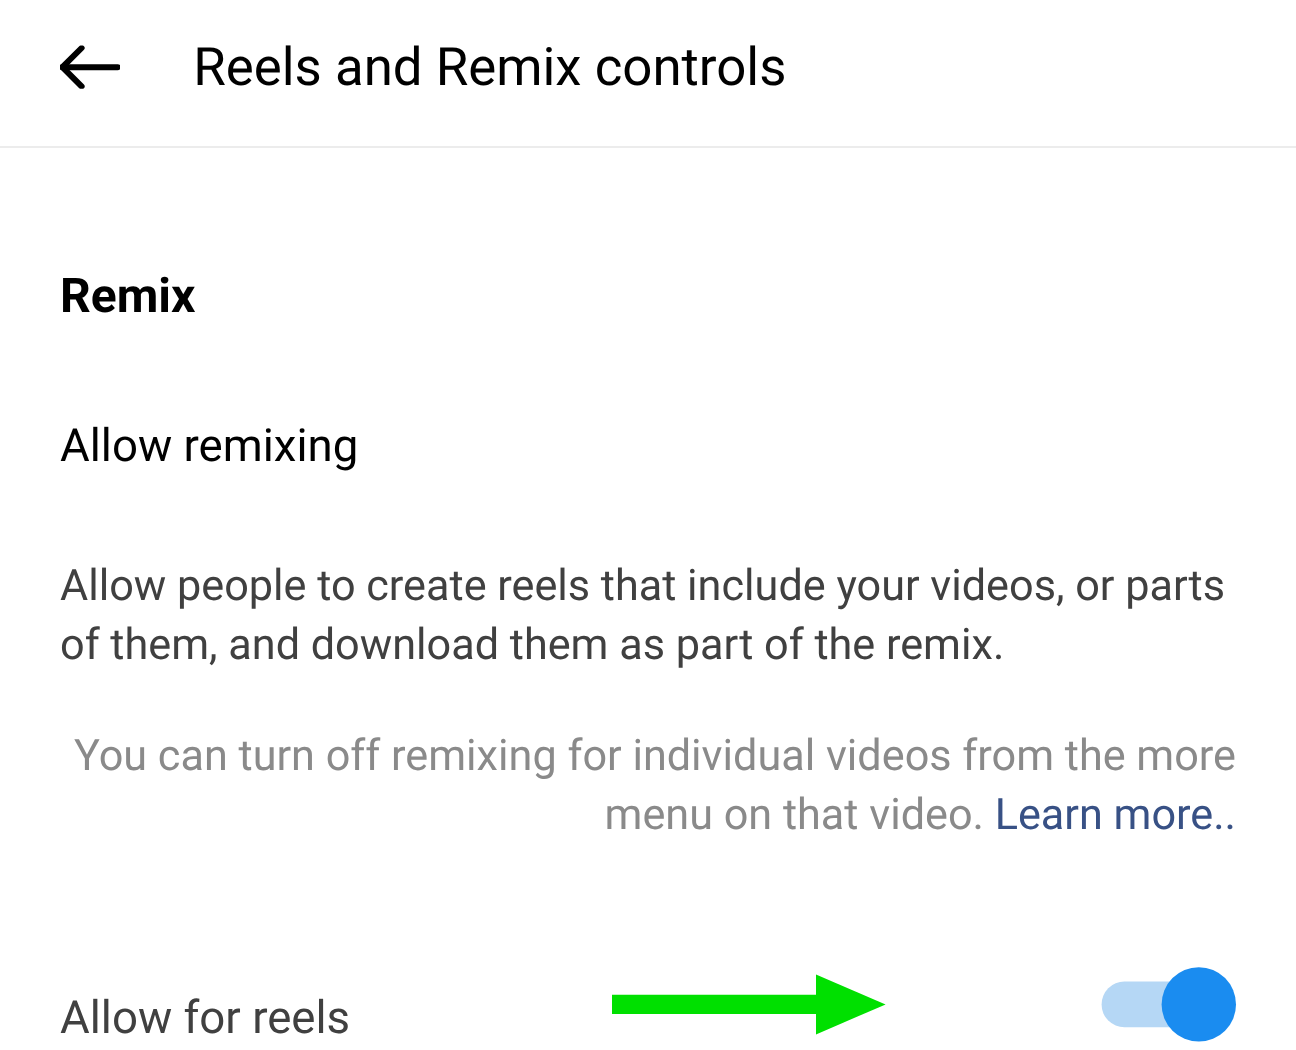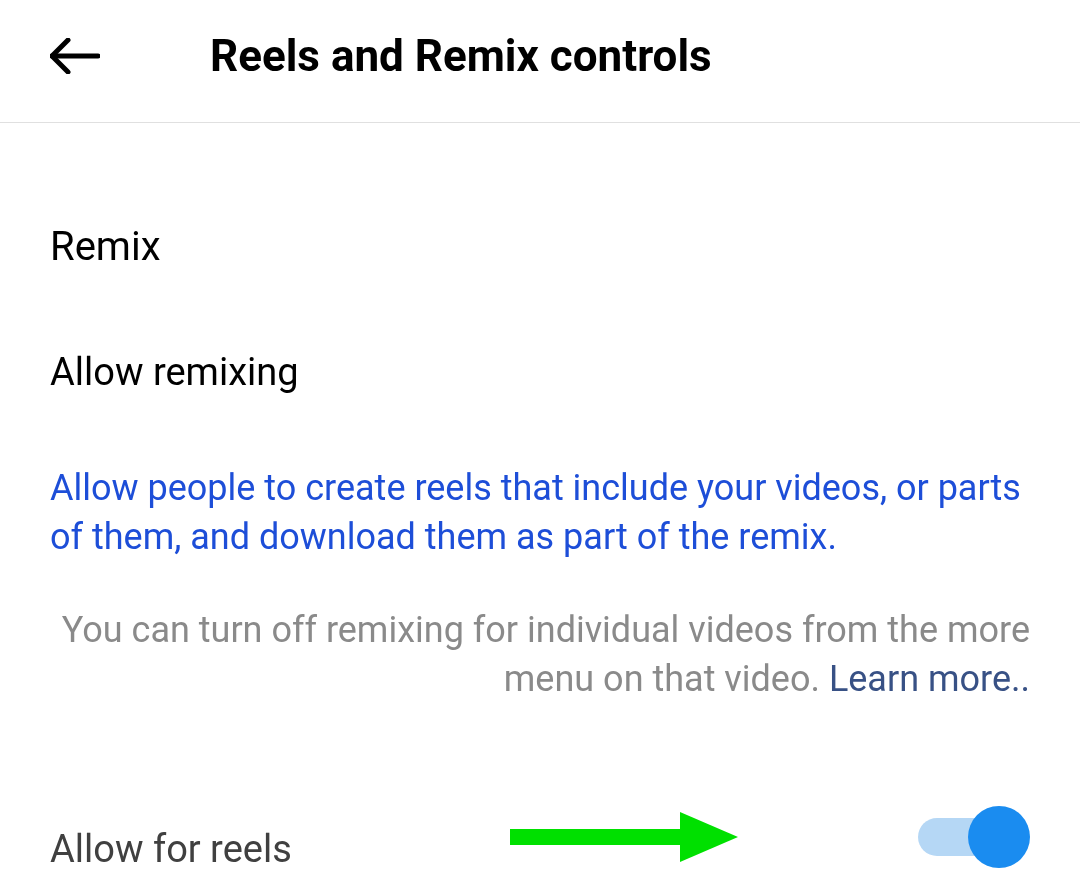--- a/index.html
+++ b/index.html
@@ -21,40 +21,40 @@
       border-bottom: 1px solid #e0e0e0;
     }
     .back-icon {
       width: 50px;
       height: 36px;
       cursor: pointer;
       flex-shrink: 0;
     }
     .header-title {
       font-size: 44px;
-      font-weight: 700;
-      margin-left: 110px;
+      font-weight: 400;
+      margin-left: 61px;
     }
     .content {
       padding: 100px 50px 0 50px;
     }
     .section-title {
       font-size: 40px;
-      font-weight: 400;
+      font-weight: 700;
       margin-bottom: 80px;
     }
     .setting-title {
       font-size: 38px;
       font-weight: 400;
       margin-bottom: 70px;
     }
     .description {
       font-size: 36px;
       font-weight: 400;
-      color: #1d4ed8;
+      color: #404040;
       line-height: 1.35;
       margin-bottom: 45px;
     }
     .description2 {
       font-size: 36px;
       font-weight: 400;
       color: #8a8a8a;
       line-height: 1.35;
       text-align: right;
     }

